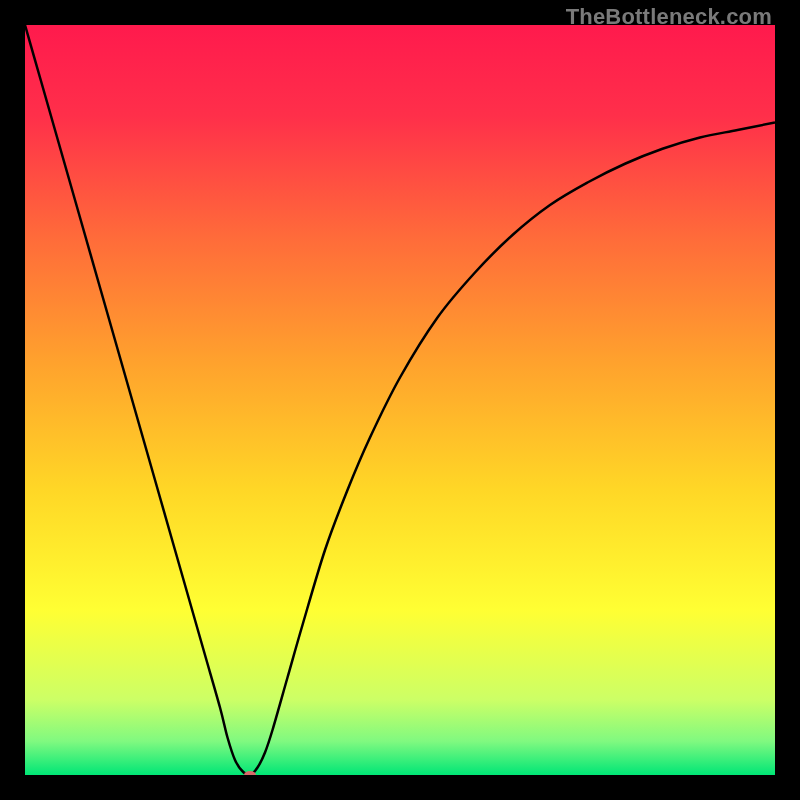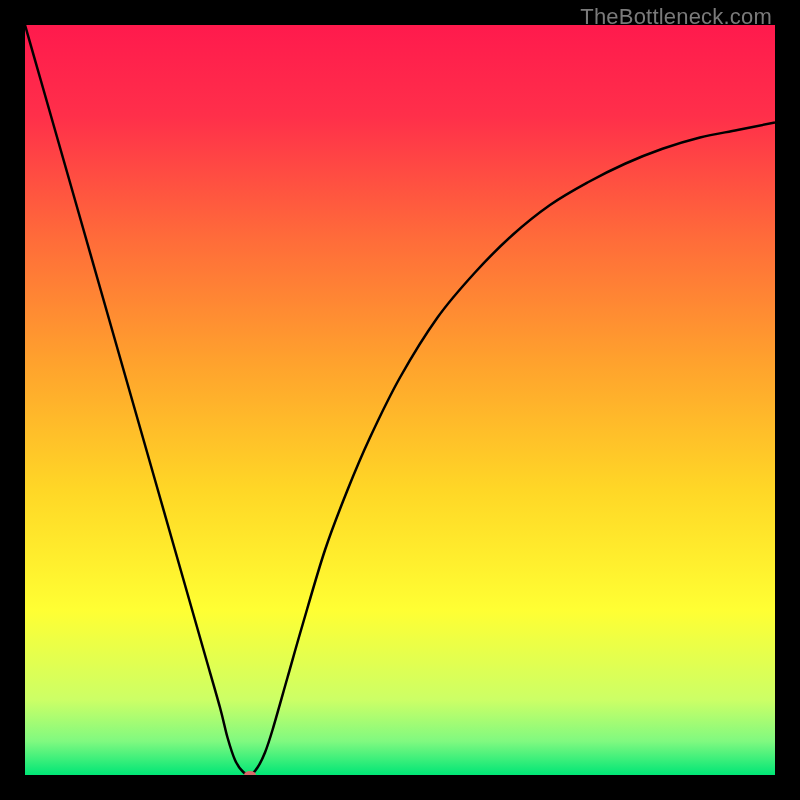--- a/index.html
+++ b/index.html
@@ -25,21 +25,21 @@
     top: 0;
     width: 750px;
     height: 750px;
   }
   .watermark {
     position: absolute;
     top: 4px;
     right: 28px;
     color: #7a7a7a;
     font-size: 22px;
-    font-weight: 400;
+    font-weight: 700;
     letter-spacing: 0.2px;
   }
   svg {
     display: block;
   }
 </style>
 </head>
 <body>
 
 <div class="frame">

